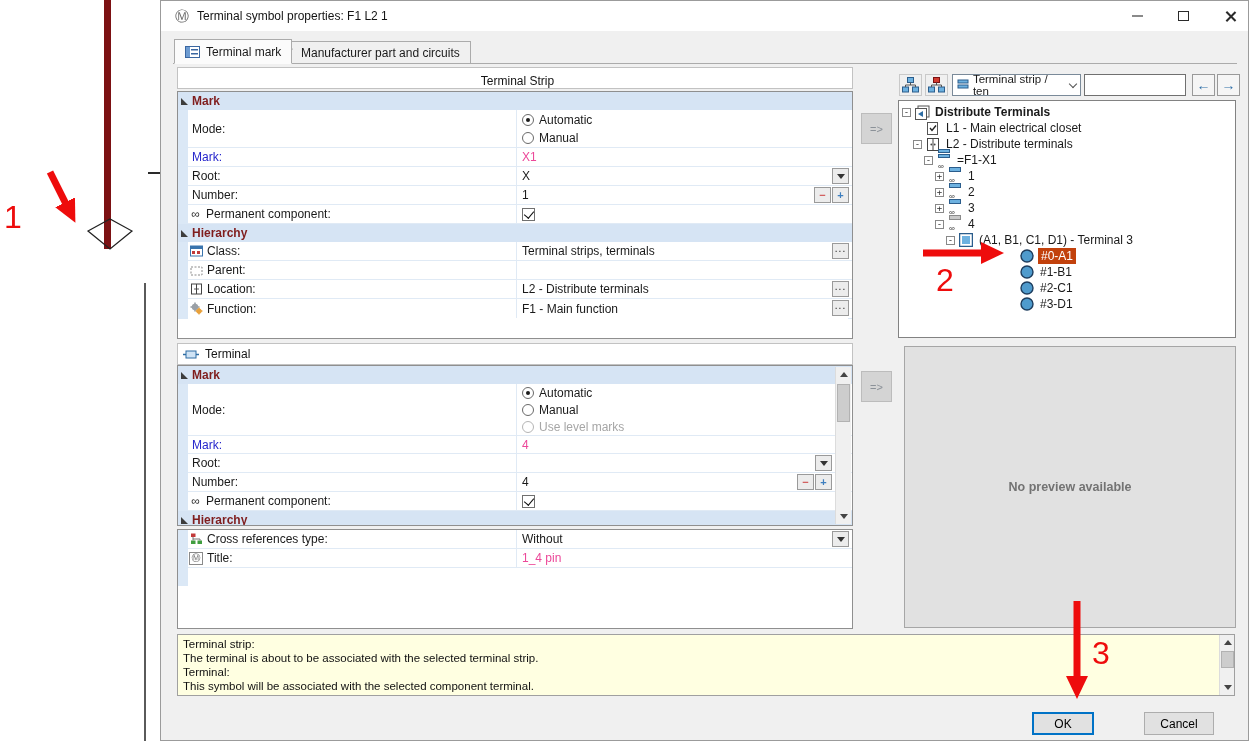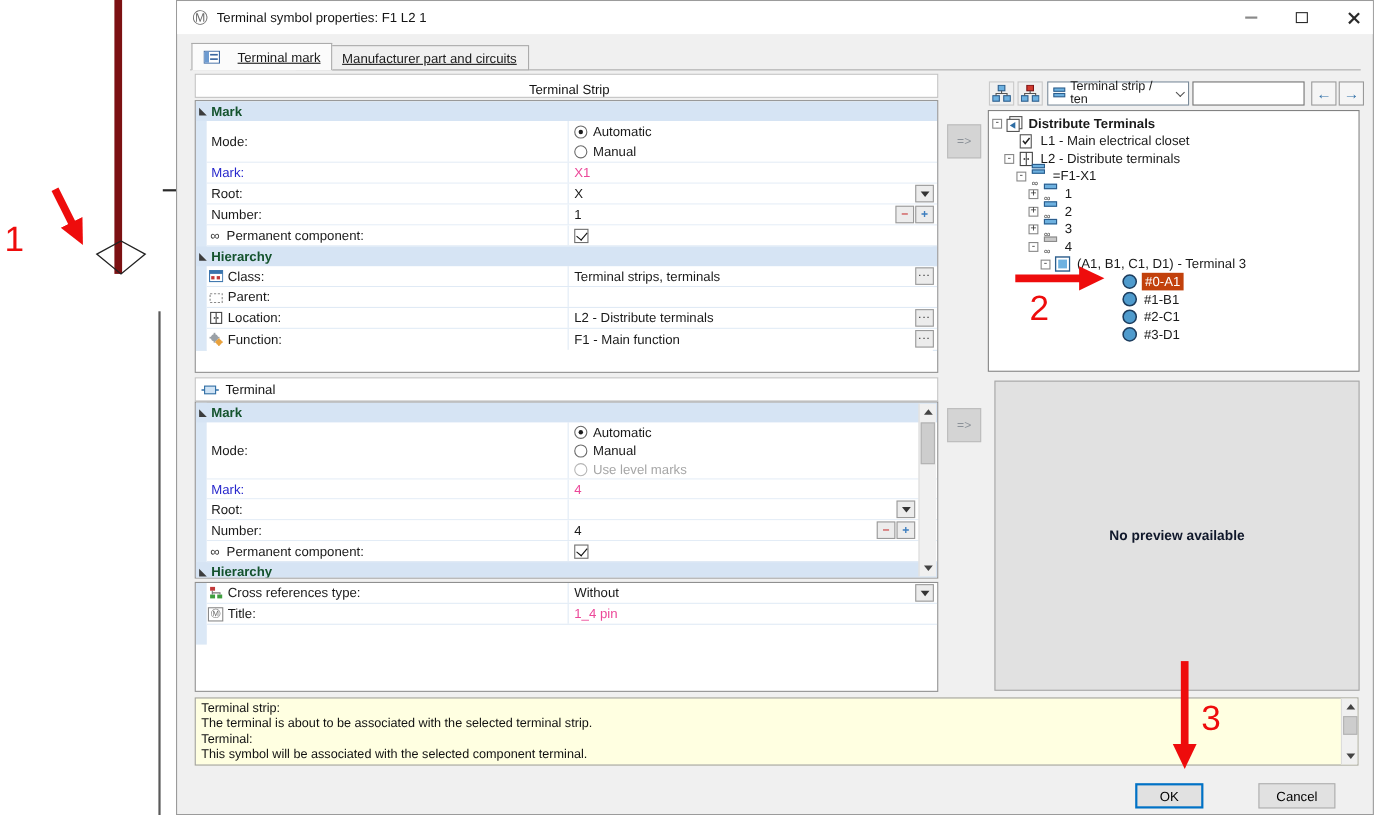--- a/index.html
+++ b/index.html
@@ -23,37 +23,37 @@
   .win-btn { position:absolute; top:0; width:45px; height:30px; display:flex; align-items:center; justify-content:center; }
   .win-btn.min { left:954px; } .win-btn.max { left:1000px; } .win-btn.close { left:1047px; }
   .win-min-glyph { width:11px; height:2px; background:#8a8a8a; }
   .win-max-glyph { width:11px; height:10px; border:1.5px solid #2a2a2a; background:#fff; }
   .win-close-glyph { position:relative; width:13px; height:13px; }
   .win-close-glyph::before, .win-close-glyph::after { content:""; position:absolute; left:6px; top:0;
       width:1.6px; height:13px; background:#2a2a2a; }
   .win-close-glyph::before { transform:rotate(45deg);} .win-close-glyph::after { transform:rotate(-45deg);}
 
   
-  .tab { position:absolute; top:38px; height:25px; display:inline-flex; align-items:center; gap:16px;
-         padding:0 10px; border:1px solid #ababab; font-size:12px;text-decoration:underline; }
+  .tab { position:absolute; top:38px; height:25px; display:inline-flex; align-items:center; gap:6px;
+         padding:0 10px; border:1px solid #ababab; font-size:12px; }
   .tab-active { background:#fbfbfb; border-bottom:1px solid #fbfbfb; z-index:3; }
   .tab-inactive { top:40px; height:23px; background:#f0f0f0; z-index:2; }
   .tabline { position:absolute; left:12px; top:62px; width:1064px; height:1px; background:#ababab; }
 
   
   .sec-header { position:absolute; left:16px; width:676px; height:22px; background:#ffffff;
                 border:1px solid #c2c2c2; display:flex; align-items:center; gap:6px; padding-left:5px;
                 font-size:12px; color:#141414; }
 
   
   .pgrid { position:absolute; left:16px; width:676px; background:#ffffff; border:1px solid #8f8f8f; overflow:hidden; }
   .indent { position:absolute; left:0; top:0; width:10px; background:#dbe8f6; }
   .rstrip { position:absolute; right:0; top:0; width:4px; background:#dbe8f6; }
   .pgroup { height:18px; background:#d6e4f4; display:flex; align-items:center; gap:4px; padding-left:3px;
-            font-weight:bold; color:#14532d; position:relative; z-index:2; }
+            font-weight:bold; color:#7f1d1d; position:relative; z-index:2; }
   .gtri { width:0; height:0; border-bottom:7px solid #3c3c3c; border-right:7px solid transparent; }
   .prow { margin-left:10px; display:flex; border-bottom:1px solid #e0eaf5; background:#fff; position:relative; }
   .plabel { width:328px; display:flex; align-items:center; gap:4px; padding-left:4px; overflow:hidden; white-space:nowrap; }
   .plabel.withicon { padding-left:1px; }
   .lbl-blue { color:#2626cc; }
   .pvalue { flex:1; border-left:1px solid #e0eaf5; display:flex; align-items:center; padding-left:5px;
             position:relative; overflow:hidden; white-space:nowrap; }
   .val-dis { color:#ec4899; }
   .opts { display:flex; flex-direction:column; justify-content:center; }
   .opt { display:flex; align-items:center; height:18px; gap:5px; }
@@ -113,21 +113,21 @@
   .tlabel { padding:0 2px; }
   .tlabel.bold { font-weight:bold; }
   .tlabel.sel { background:#c2410c; color:#fff; padding:1px 3px; }
   .bar { display:block; border:1px solid #2b5d8c; background:#6db1e0; }
   .bar.gray { background:#c9c9c9; border-color:#8a8a8a; }
   .mini-inf { font-size:8px; color:#333; line-height:6px; }
 
   
   .preview { position:absolute; left:743px; top:345px; width:332px; height:282px; background:#e1e1e1;
              border:1px solid #a6a6a6; display:flex; align-items:center; justify-content:center; }
-  .preview span { font-weight:bold; font-size:12.5px; color:#0f172a; }
+  .preview span { font-weight:bold; font-size:12.5px; color:#737373; }
 
   
   .infobox { position:absolute; left:16px; top:633px; width:1058px; height:62px; background:#ffffe1;
              border:1px solid #a0a0a0; padding:2px 20px 2px 5px; line-height:14px; font-size:11.5px; color:#111; }
   .infobox .vscroll { right:0; top:0; bottom:0; }
 
   
   .btn { position:absolute; top:711px; height:23px; background:#e1e1e1; display:flex; align-items:center;
          justify-content:center; font-size:12px; color:#000; }
   .btn.ok { left:871px; width:62px; border:2px solid #0072c6; }

